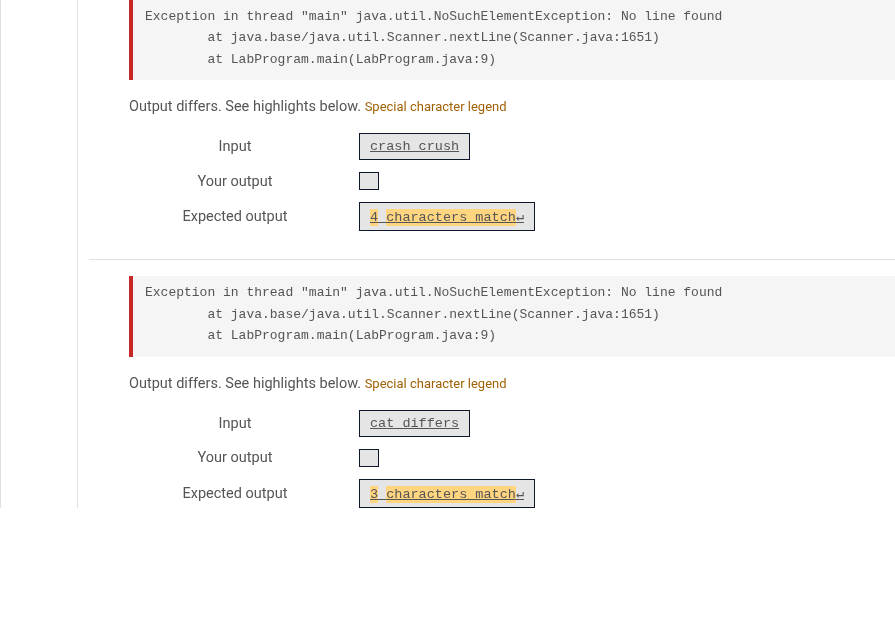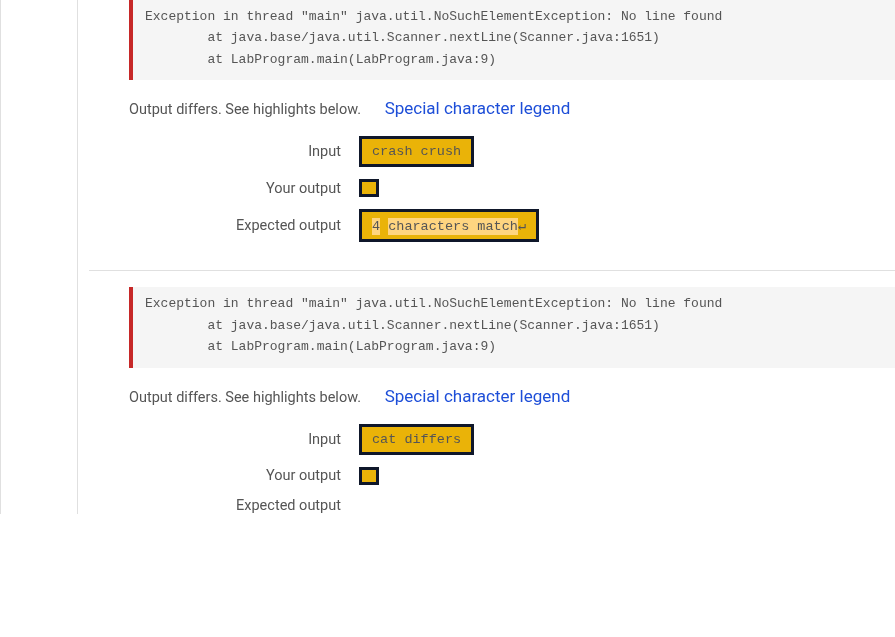--- a/index.html
+++ b/index.html
@@ -41,47 +41,48 @@
     line-height: 1.65;
     white-space: pre;
     overflow: hidden;
   }
   .diff-msg {
     margin: 18px 0 18px 40px;
     color: #555;
     font-size: 14.5px;
   }
   .legend-link {
-    color: #1d4ed8;
-    font-size: 17px;
-    margin-left: 20px;
+    color: #a16207;
+    font-size: 13px;
+    margin-left: 0;
     cursor: pointer;
   }
   .io-row {
     display: flex;
     align-items: center;
     margin: 12px 0 12px 40px;
   }
   .io-label {
     width: 230px;
-    text-align: right;
+    text-align: center;
     padding-right: 18px;
     color: #555;
     font-size: 14.5px;
   }
   .io-box {
-    border: 3px solid #0f172a;
-    background: #eab308;
+    border: 1px solid #0f172a;
+    background: #e5e5e5;
     font-family: "Courier New", Courier, monospace;
     font-size: 13.5px;
     color: #555;
     padding: 5px 10px;
     min-width: 20px;
     min-height: 18px;
     display: inline-block;
+    text-decoration: underline;
   }
   .io-box.empty {
     width: 18px;
     height: 17px;
     padding: 5px;
   }
   .hl {
     background: #ffd580;
     padding: 1px 0;
   }
@@ -157,16 +158,19 @@
       <div class="io-box">cat differs</div>
     </div>
 
     <div class="io-row">
       <div class="io-label">Your output</div>
       <div class="io-box empty"></div>
     </div>
 
     <div class="io-row">
       <div class="io-label">Expected output</div>
+      <div class="io-box">
+        <span class="hl">3</span> <span class="hl">characters match</span><span class="newline-sym">↵</span>
+      </div>
     </div>
 
   </div>
 </div>
 
 </body></html>

